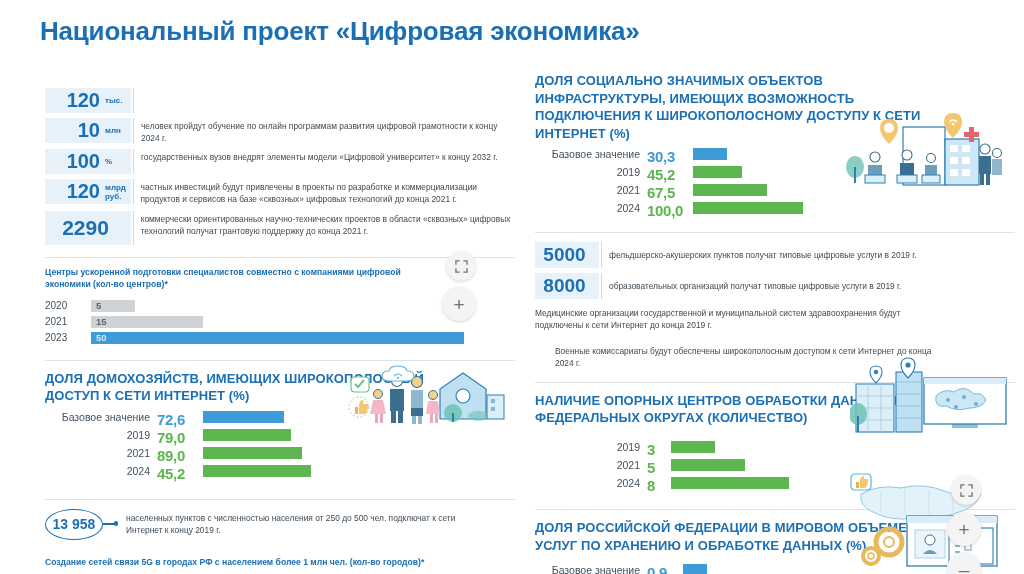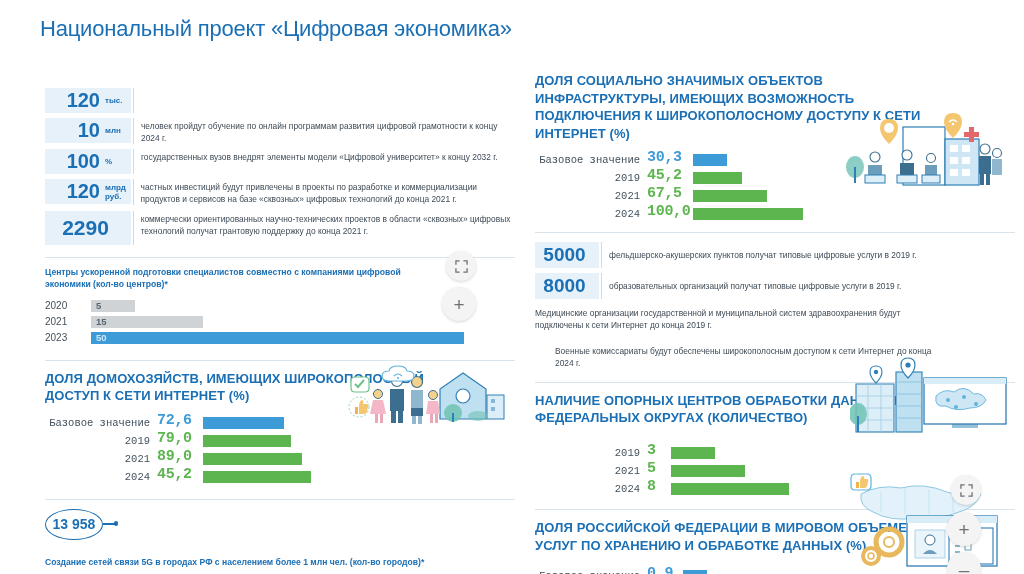--- a/index.html
+++ b/index.html
@@ -7,21 +7,21 @@
     width: 1024px; height: 574px;
     background: #ffffff;
     font-family: "Liberation Sans", "DejaVu Sans", sans-serif;
     overflow: hidden;
   }
   .slide { position: relative; width: 1024px; height: 574px; background: #fff; }
 
   
   .title {
     position: absolute; left: 40px; top: 16px;
-    font-size: 22px; font-weight: 400; letter-spacing: -0.2px;
+    font-size: 26px; font-weight: 700; letter-spacing: -0.2px;
     color: #1A6FB5; white-space: nowrap; text-align: right;
   }
 
   
   .col-left  { position: absolute; left: 45px;  top: 88px; width: 470px; }
   .col-right { position: absolute; left: 535px; top: 72px; width: 480px; }
 
   
   .stat-row { display: flex; align-items: flex-start; margin-bottom: 5px; }
   .stat-badge {
@@ -55,21 +55,21 @@
   }
   .sub-title {
     color: #1A6FB5; font-weight: 700; font-size: 8.6px;
     line-height: 1.35; margin-bottom: 7px;
   }
   .plain-text { font-size: 8.4px; color: #3E4A55; line-height: 1.45; }
   .divider { height: 1px; background: #D8E3EC; margin: 9px 0 9px; }
 
   
   .vchart { position: relative; }
-  .vrow { display: flex; align-items: flex-end; height: 18px; font-family: Liberation Mono, monospace; }
+  .vrow { display: flex; align-items: flex-start; height: 18px; }
   .vlabel {
     font-size: 10.5px; color: #42505C; text-align: right;
     width: 112px; padding-right: 7px; white-space: nowrap;
   }
   .vval {
     font-size: 15px; font-weight: 700; width: 46px;
     text-align: left; letter-spacing: -0.3px;
   }
   .vval.base { color: #3D9BD8; }
   .vval.fwd  { color: #5CB54E; }
@@ -215,20 +215,21 @@
           <span class="vbar fwd" style="width:108px;"></span>
         </div>
       </div>
     </div>
 
     <div class="divider" style="margin-top:16px;"></div>
 
     <div class="callout">
       <div class="callout-oval">13 958</div>
       <div class="callout-dash"></div>
+      <div class="callout-text" style="width:340px;">населенных пунктов с численностью населения от 250 до 500 чел. подключат к сети Интернет к концу 2019 г.</div>
     </div>
 
     <div style="margin-top:17px;">
       <div class="sub-title" style="width:430px;">Создание сетей связи 5G в городах РФ с населением более 1 млн чел. (кол-во городов)*</div>
       <div class="ichart">
         <div class="irow">
 
           <span class="ibar gray" style="width:42px;">1</span>
         </div>
 

